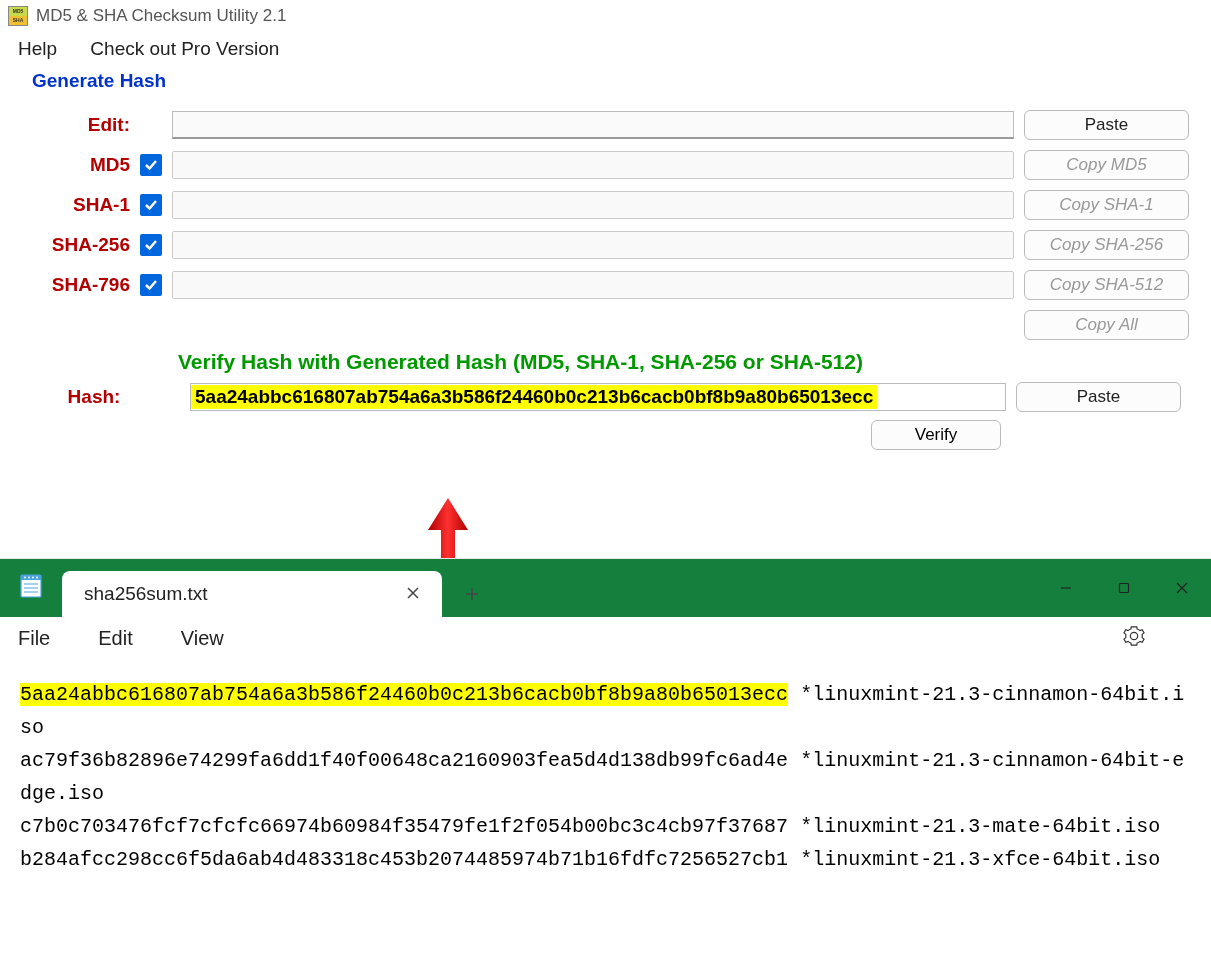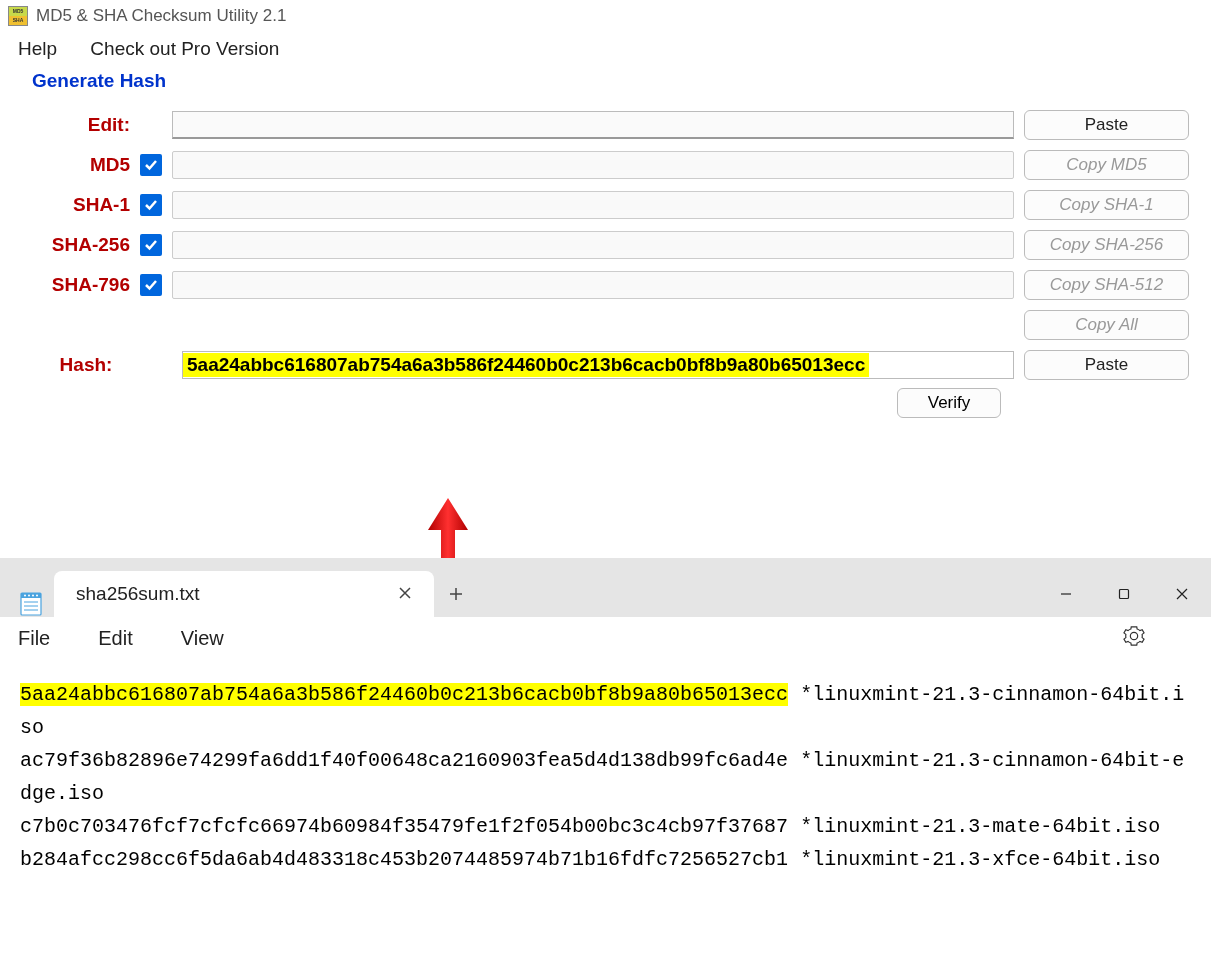--- a/index.html
+++ b/index.html
@@ -23,33 +23,33 @@
     .row-label { width: 118px; text-align: right; padding-right: 10px; color: #b30000; font-weight: bold; font-size: 19px; }
     .checkbox { width: 22px; height: 22px; background: #0066dd; border-radius: 2px; position: relative; display: inline-flex; align-items: center; justify-content: center; }
     .checkbox svg { width: 16px; height: 16px; }
     .text-input { flex: 1; height: 28px; border: 1px solid #ccc; background: #f9f9f9; border-radius: 2px; margin: 0 10px; padding: 0 6px; font-size: 15px; }
     .file-input { flex: 1; height: 28px; border: 1px solid #bbb; border-bottom: 2px solid #999; background: #fafafa; margin: 0 10px; }
     .action-btn { width: 165px; height: 30px; border: 1px solid #bbb; border-radius: 6px; background: #fcfcfc; font-size: 17px; color: #222; cursor: default; }
     .action-btn.disabled { color: #999; font-style: italic; }
     .copy-all-row { display: flex; justify-content: flex-end; padding-right: 0; margin-top: 8px; }
     
     .verify-title { color: #009900; font-weight: bold; font-size: 21px; margin-left: 156px; margin-top: 10px; margin-bottom: 8px; }
-    .hash-row { display: flex; align-items: center; margin: 6px 0; }
+    .hash-row { display: flex; align-items: center; margin: 6px 8px; }
     .hash-label { width: 128px; text-align: center; color: #b30000; font-weight: bold; font-size: 19px; }
     .hash-field-wrap { flex: 1; height: 28px; border: 1px solid #bbb; background: #fff; margin: 0 10px; display: flex; align-items: center; padding: 0; overflow: hidden; }
     .hash-highlight { background: #ffff00; font-size: 19px; font-weight: bold; color: #000; padding: 1px 4px; font-family: Arial, sans-serif; }
     .verify-row { display: flex; justify-content: flex-end; padding-right: 188px; margin-top: 8px; }
-    .verify-btn { width: 104px; height: 30px; border: 1px solid #bbb; border-radius: 6px; background: #fcfcfc; font-size: 17px; }
+    .verify-btn { width: 130px; height: 30px; border: 1px solid #bbb; border-radius: 6px; background: #fcfcfc; font-size: 17px; }
     
     
     .red-arrow { position: absolute; left: 428px; top: 498px; pointer-events: none; }
     
     
     .notepad { position: absolute; top: 558px; left: 0; width: 1211px; height: 412px; background: #fff; border-top: 1px solid #e5e5e5; }
-    .np-titlebar { display: flex; align-items: flex-end; height: 58px; background: #e5e5e5; }
+    .np-titlebar { display: flex; align-items: flex-start; height: 58px; background: #15803d; gap: 8px; }
     .np-icon { width: 26px; height: 28px; margin: 12px 10px 0 18px; }
     .np-tab { background: #fff; border-radius: 8px 8px 0 0; height: 46px; margin-top: 12px; padding: 0 18px 0 22px; display: flex; align-items: center; min-width: 380px; font-size: 19px; color: #222; position: relative; }
     .np-tab-close { margin-left: auto; font-size: 18px; color: #555; padding: 0 4px; }
     .np-new-tab { width: 44px; height: 46px; margin-top: 12px; display: flex; align-items: center; justify-content: center; font-size: 20px; color: #444; }
     .np-wincontrols { margin-left: auto; display: flex; height: 46px; margin-top: 6px; }
     .np-wc { width: 58px; display: flex; align-items: center; justify-content: center; font-size: 15px; color: #222; }
     
     .np-menubar { display: flex; align-items: center; padding: 8px 18px; font-size: 20px; color: #222; }
     .np-menubar span { margin-right: 48px; }
     .np-settings { margin-left: auto; margin-right: 8px; }
@@ -127,20 +127,21 @@
           </svg>
       </div>
       <input class="text-input" readonly="" style="">
       <button class="action-btn disabled">Copy SHA-512</button>
     </div>
 
     <div class="form-row copy-all-row">
       <button class="action-btn disabled">Copy All</button>
     </div>
 
+    <div class="verify-title">Verify Hash with Generated Hash (MD5, SHA-1, SHA-256 or SHA-512)</div>
 
     <div class="hash-row">
       <div class="hash-label">Hash:</div>
       <div style="width:22px"></div>
       <div class="hash-field-wrap">
         <span class="hash-highlight">5aa24abbc616807ab754a6a3b586f24460b0c213b6cacb0bf8b9a80b65013ecc</span>
       </div>
       <button class="action-btn">Paste</button>
     </div>
 

